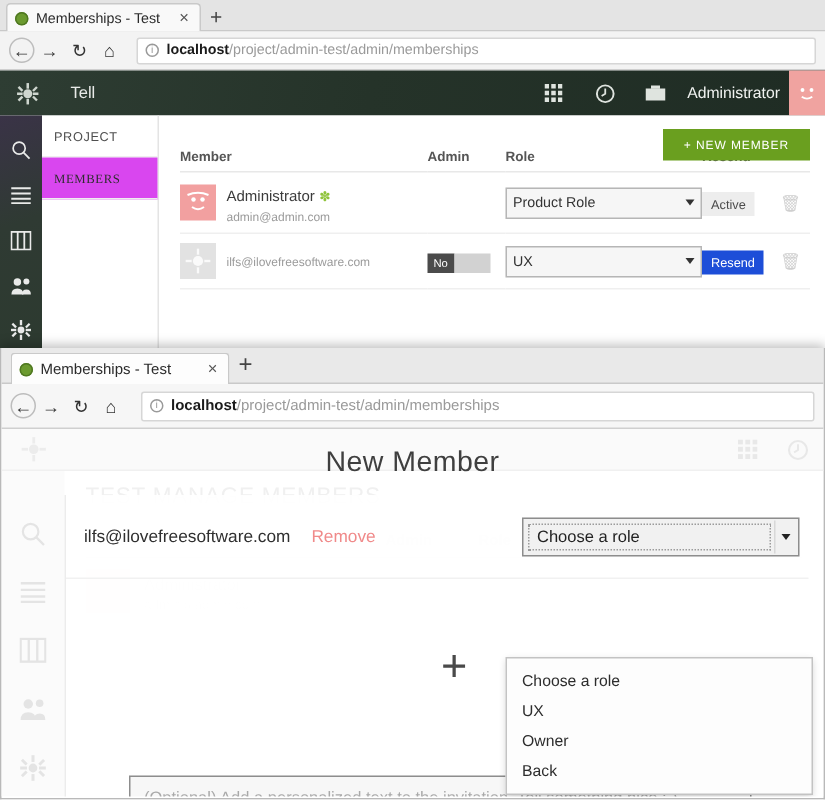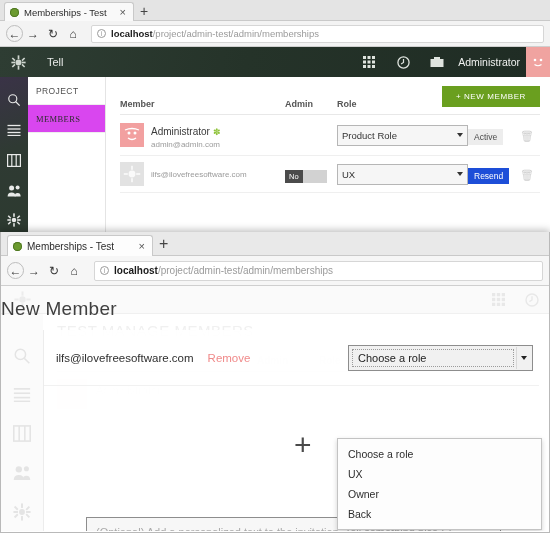--- a/index.html
+++ b/index.html
@@ -193,21 +193,21 @@
   .w2-th-role { width: 70px; }
   .w2-row { display:flex; align-items:center; padding: 7px 0; }
   .w2-av { width: 30px; height: 30px; background:#fbeeee; margin-right:9px; }
   .w2-name { font-size:11px; color:#f0f0f0; }
   .w2-mail { font-size:9px; color:#f2f2f2; }
 
   
   .modal-layer { position:absolute; left:0; top:0; right:0; bottom:0; }
   .modal-title {
     position: absolute; left: 0; right: 0; top: 12px;
-    font-size: 19px; color: #3f3f3f; letter-spacing: .3px;
+    text-align: center; font-size: 19px; color: #3f3f3f; letter-spacing: .3px;
   }
   .modal-card {
     position: absolute; left: 42px; top: 44px; right: 10px; bottom: -10px;
     background: rgba(255,255,255,0.93);
     border-left: 1px solid #ececec;
   }
   .invite-row {
     display: flex; align-items: center; height: 56px; padding: 0 6px 0 12px;
     border-bottom: 1px solid #f1f1f1;
   }

